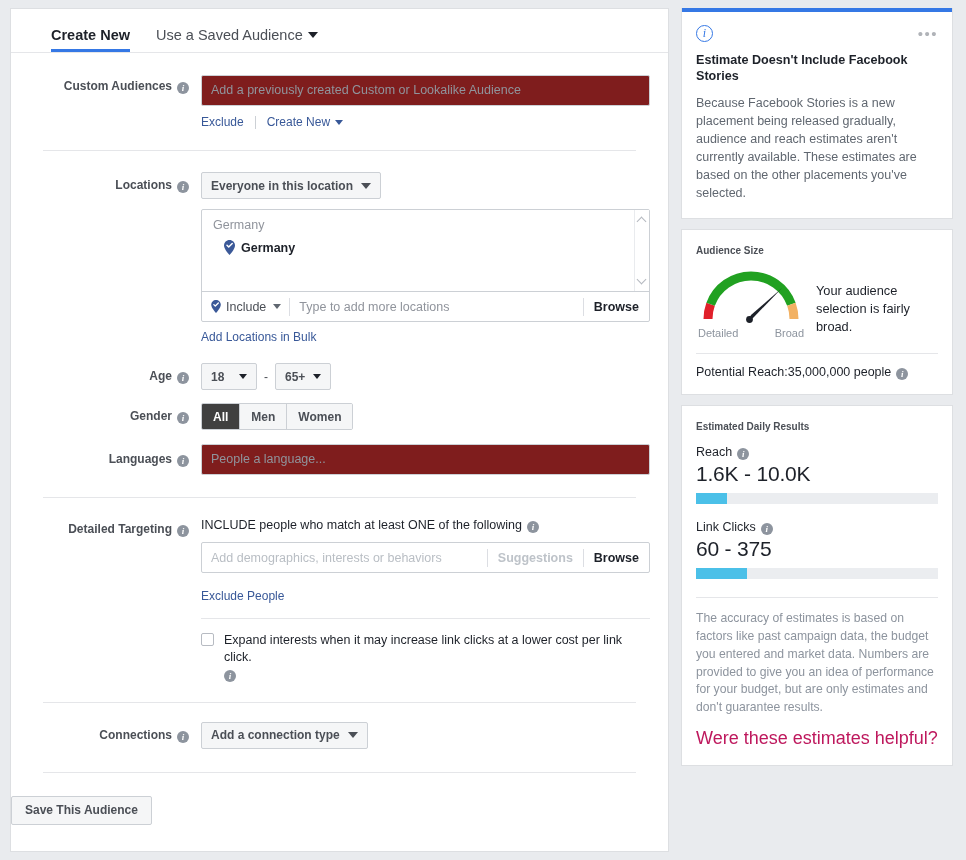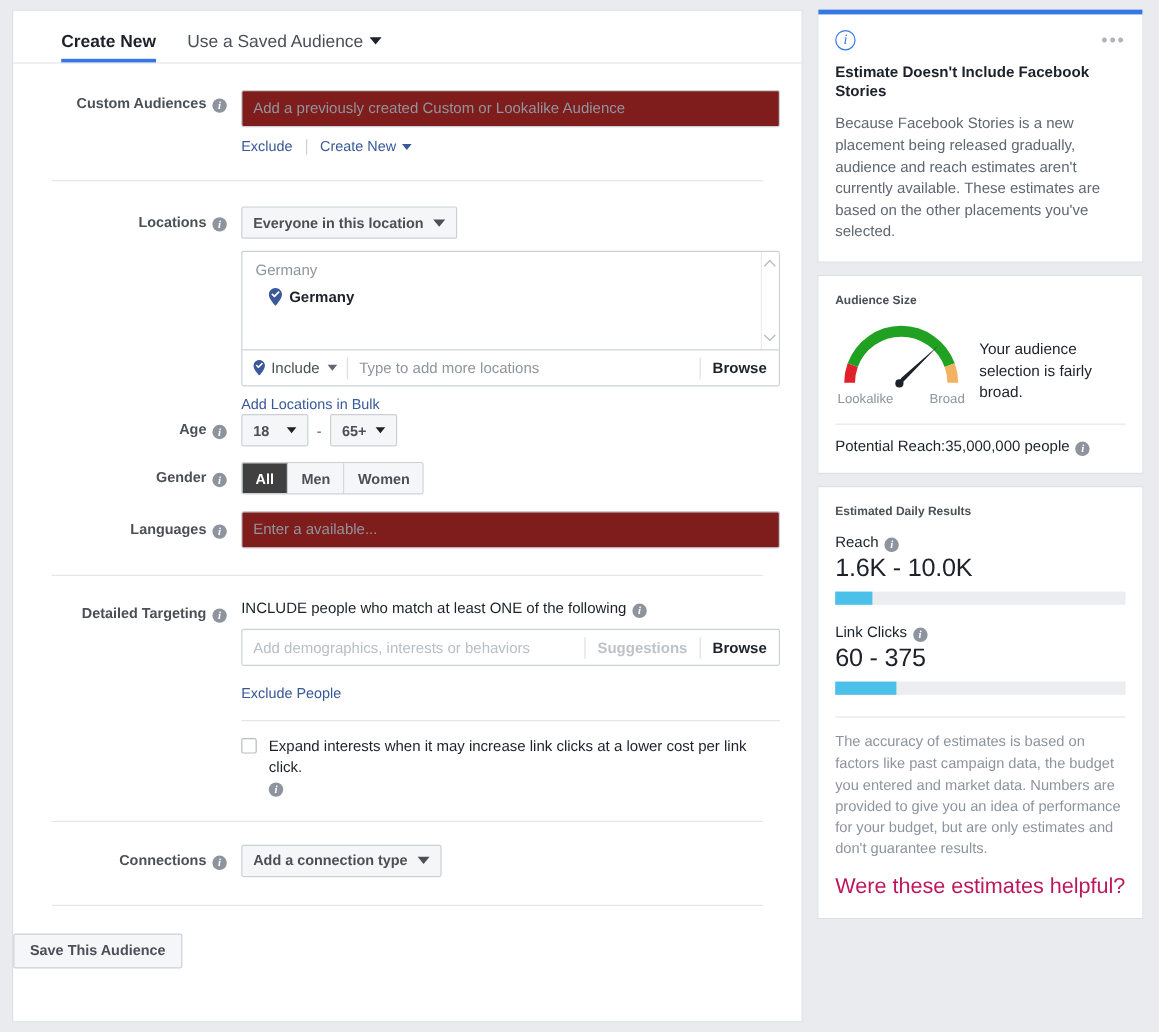--- a/index.html
+++ b/index.html
@@ -411,21 +411,21 @@
             <div class="browse">Browse</div>
           </div>
         </div>
 
         <div style="margin-top:8px;">
           <span class="lnk">Add Locations in Bulk</span>
         </div>
       </div>
     </div>
 
-    <div class="row" style="margin-top:1px;">
+    <div class="row" style="margin-top:19px;">
       <div class="lbl" style="padding-top:6px;">
         <span>Age</span><span class="info">i</span>
       </div>
       <div class="fld" style="display:flex;align-items:center;">
         <div class="gbtn" style="min-width:56px;justify-content:space-between;">
           <span>18</span>
             <span class="caret sm" style="border-top-color:#1d2129;"></span>
         </div>
         <span style="margin:0 7px;color:#4b4f56;">-</span>
         <div class="gbtn" style="min-width:56px;justify-content:center;">
@@ -446,21 +446,21 @@
           <div class="seg-item">Women</div>
         </div>
       </div>
     </div>
 
     <div class="row" style="margin-top:14px;">
       <div class="lbl" style="padding-top:8px;">
         <span>Languages</span><span class="info">i</span>
       </div>
       <div class="fld">
-        <div class="text-input">Enter a available...</div>
+        <div class="text-input">People a language...</div>
       </div>
     </div>
 
     <div class="sep" style="margin-top:22px;"></div>
 
     <div class="row" style="margin-top:20px;">
       <div class="lbl">
         <span>Detailed Targeting</span><span class="info">i</span>
       </div>
       <div class="fld">
@@ -538,21 +538,21 @@
               <path d="M 12 55 A 43 43 0 0 1 14.6 40.3" stroke="#e0202a" stroke-width="9" fill="none" stroke-linecap="butt"></path>
 
               <path d="M 14.6 40.3 A 43 43 0 0 1 95.4 40.3" stroke="#21a121" stroke-width="9" fill="none" stroke-linecap="butt"></path>
 
               <path d="M 95.4 40.3 A 43 43 0 0 1 98 55" stroke="#f2b163" stroke-width="9" fill="none" stroke-linecap="butt"></path>
 
               <path d="M 52 57 L 57 54 L 86 24 L 55 51 Z" fill="#1d2129"></path>
               <circle cx="53.5" cy="55.5" r="3.4" fill="#1d2129"></circle>
             </svg>
             <div class="gauge-labels">
-              <span>Lookalike</span>
+              <span>Detailed</span>
               <span>Broad</span>
             </div>
           </div>
           <div class="gauge-msg">Your audience selection is fairly broad.</div>
         </div>
 
         <div class="hr"></div>
 
         <div class="reach-line">
           <span>Potential Reach:</span><span>35,000,000 people</span><span class="info">i</span>

